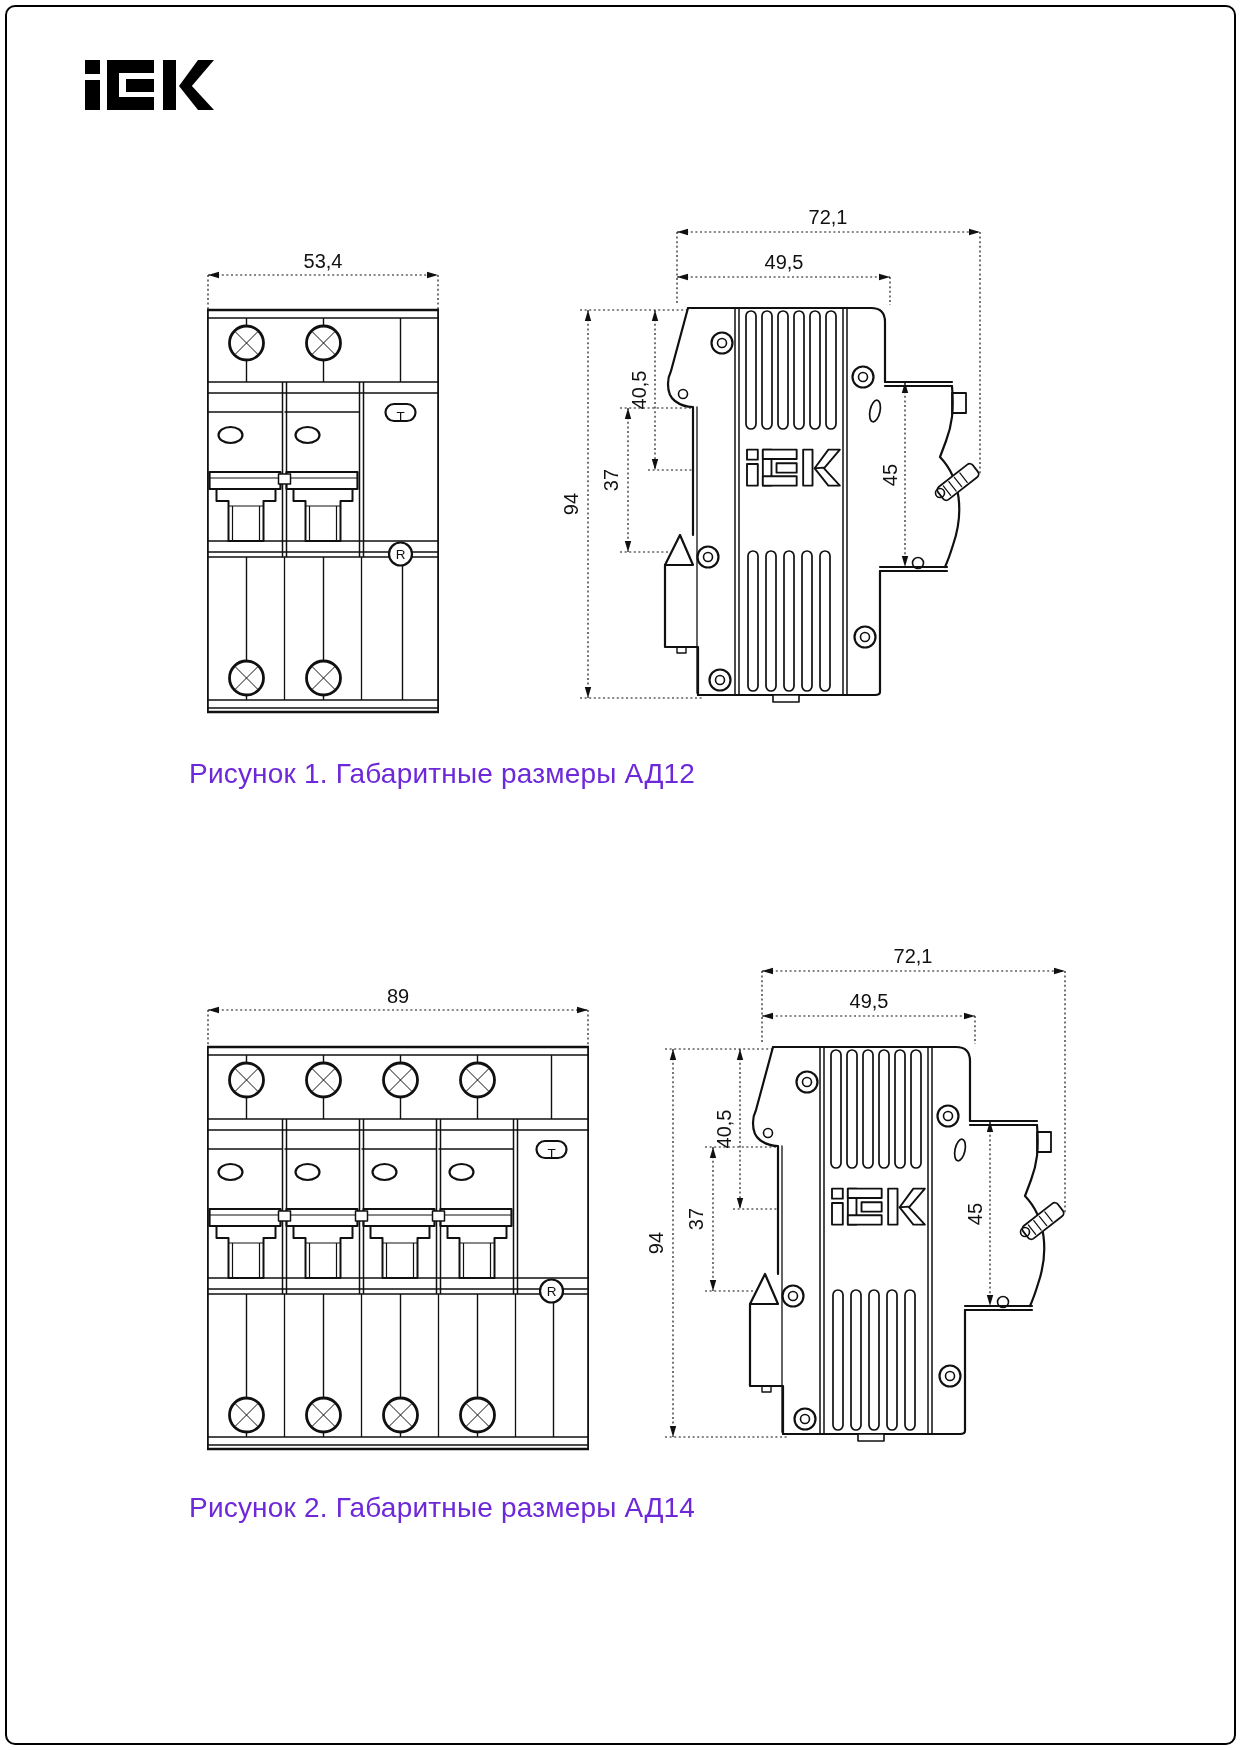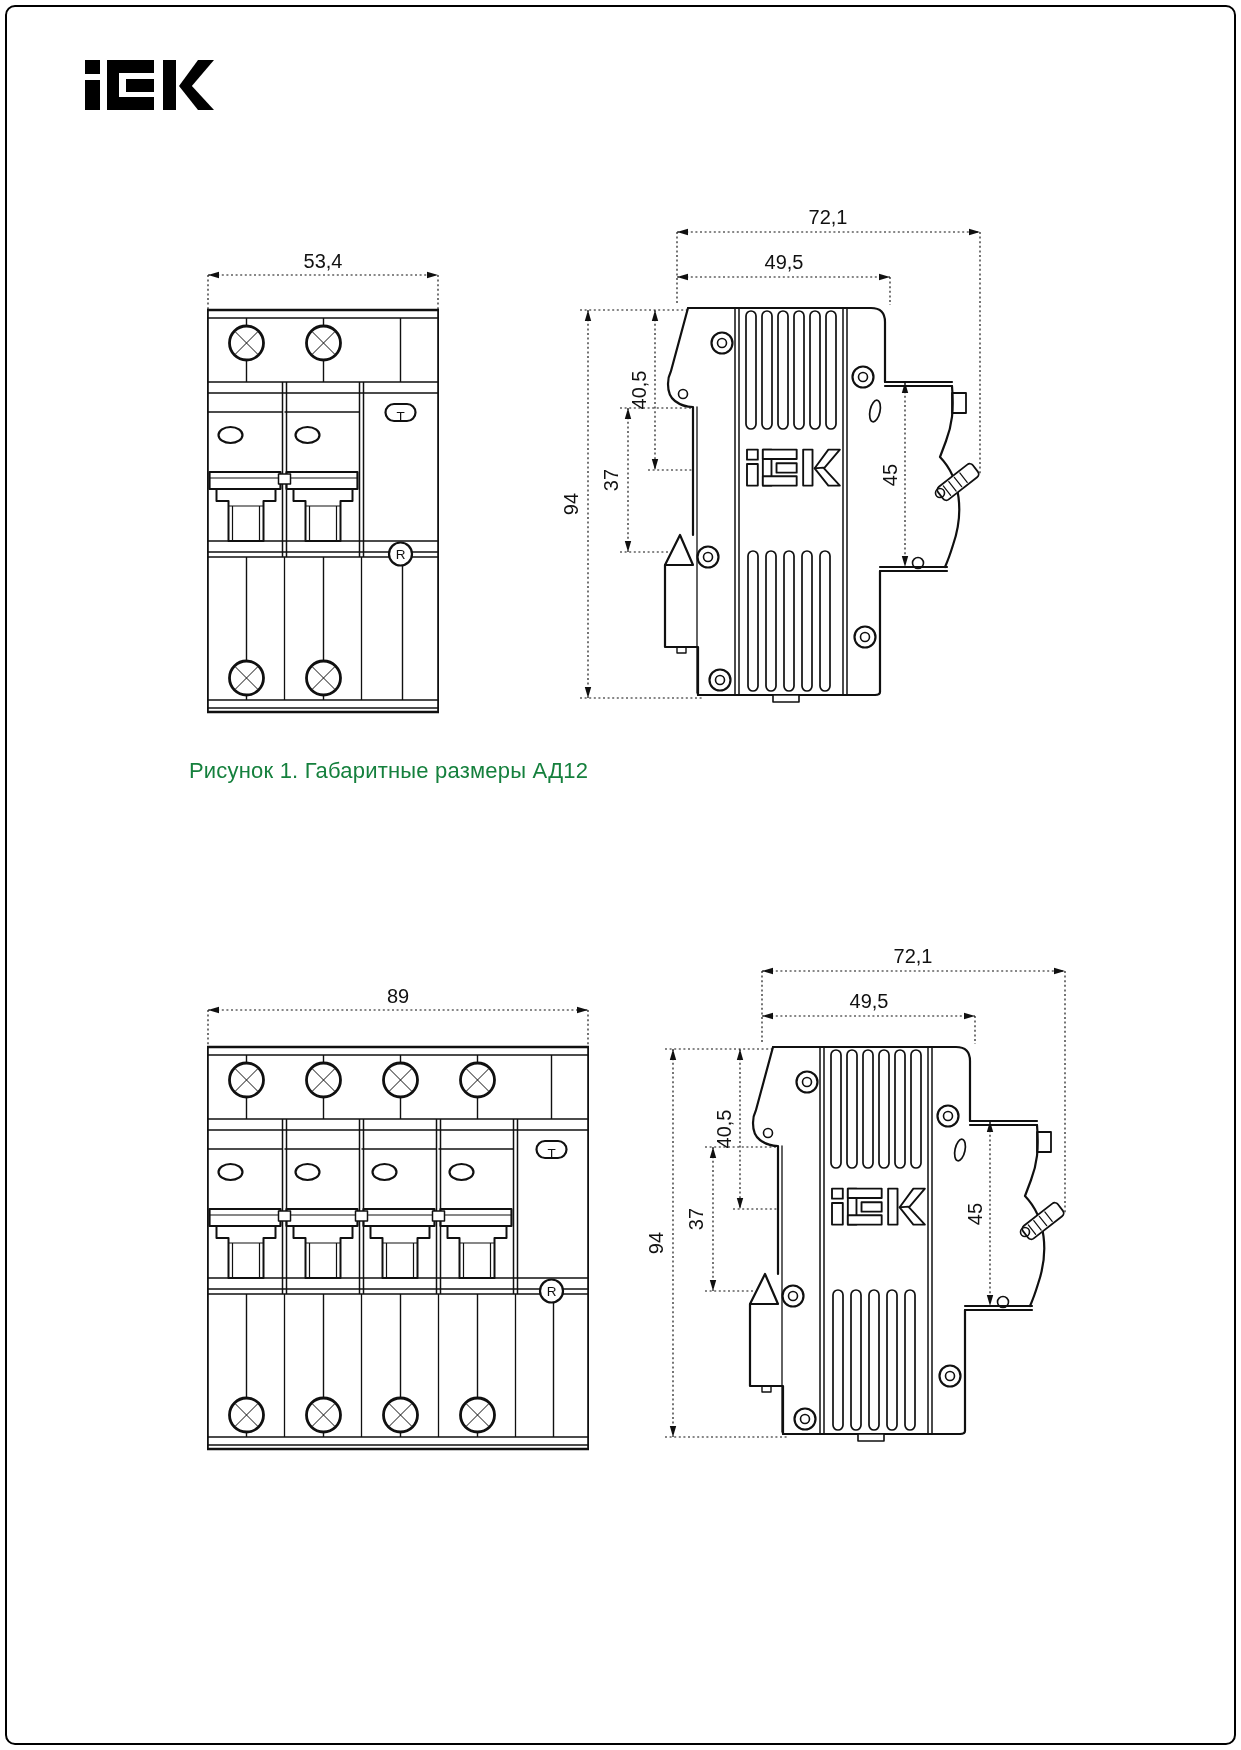--- a/index.html
+++ b/index.html
@@ -1,21 +1,21 @@
 <!DOCTYPE html>
 <html><head>
 <meta charset="utf-8">
 <style>
   html,body{margin:0;padding:0;background:#888;}
   #page{position:relative;width:1241px;height:1750px;background:#ffffff;overflow:hidden;
         font-family:"Liberation Sans",sans-serif;}
   #page-frame{position:absolute;left:5px;top:5px;right:5px;bottom:5px;
         border:2px solid #000;border-radius:10px;pointer-events:none;}
   .abs{position:absolute;}
-  .caption{font-size:22px;color:#15803d;letter-spacing:0.2px;white-space:nowrap;}
+  .caption{font-size:28px;color:#6d28d9;letter-spacing:0.2px;white-space:nowrap;}
   svg text{font-family:"Liberation Sans",sans-serif;fill:#111;}
   .dimtxt{font-size:20px;}
   .marktxt{font-size:13.5px;}
 </style>
 </head>
 <body>
 
 <div id="page">
   <div id="page-frame"></div>
 
@@ -203,13 +203,14 @@
   <svg class="abs" style="left:645px;top:934px" width="470" height="515" viewBox="0 0 470 515">
     <use href="#sideview"></use>
     <text class="dimtxt" x="268" y="29" text-anchor="middle">72,1</text>
     <text class="dimtxt" x="224" y="74" text-anchor="middle">49,5</text>
     <text class="dimtxt" transform="translate(18,309) rotate(-90)" text-anchor="middle">94</text>
     <text class="dimtxt" transform="translate(58,285) rotate(-90)" text-anchor="middle">37</text>
     <text class="dimtxt" transform="translate(86,195) rotate(-90)" text-anchor="middle">40,5</text>
     <text class="dimtxt" transform="translate(337,280) rotate(-90)" text-anchor="middle">45</text>
   </svg>
 
+  <div class="abs caption" style="left:189px;top:1492px">Рисунок 2. Габаритные размеры АД14</div>
 </div>
 
 </body></html>

